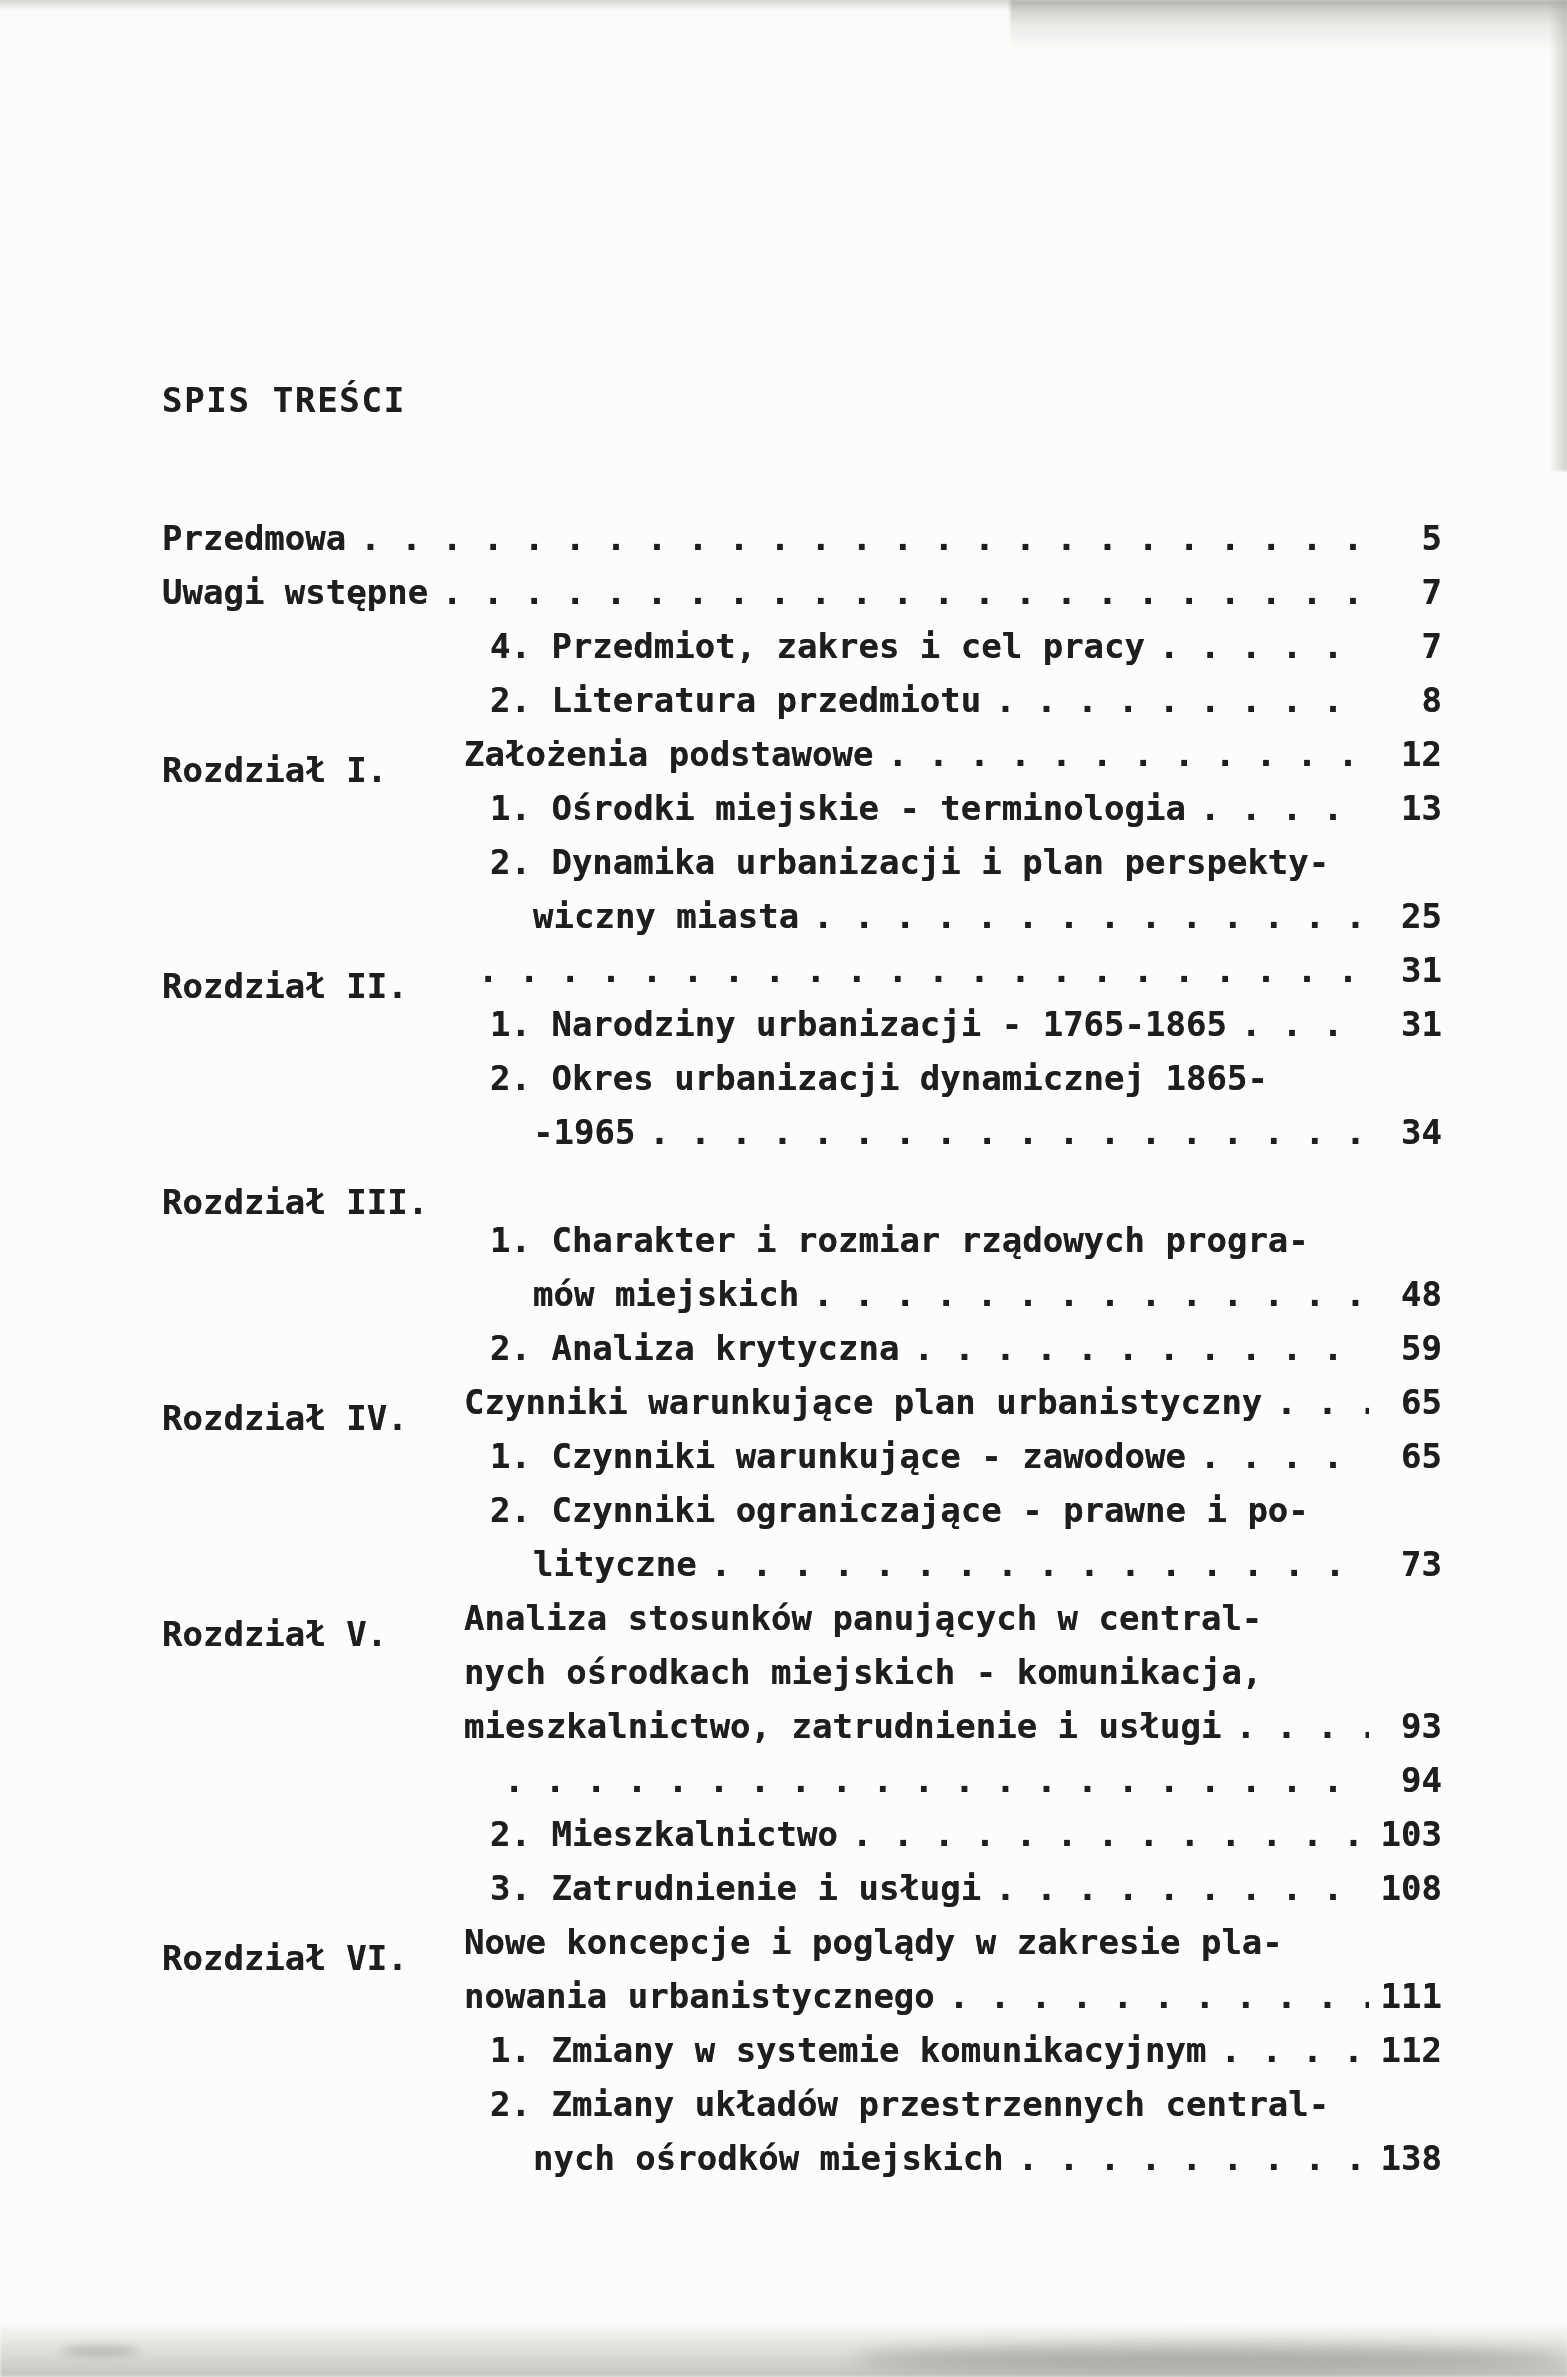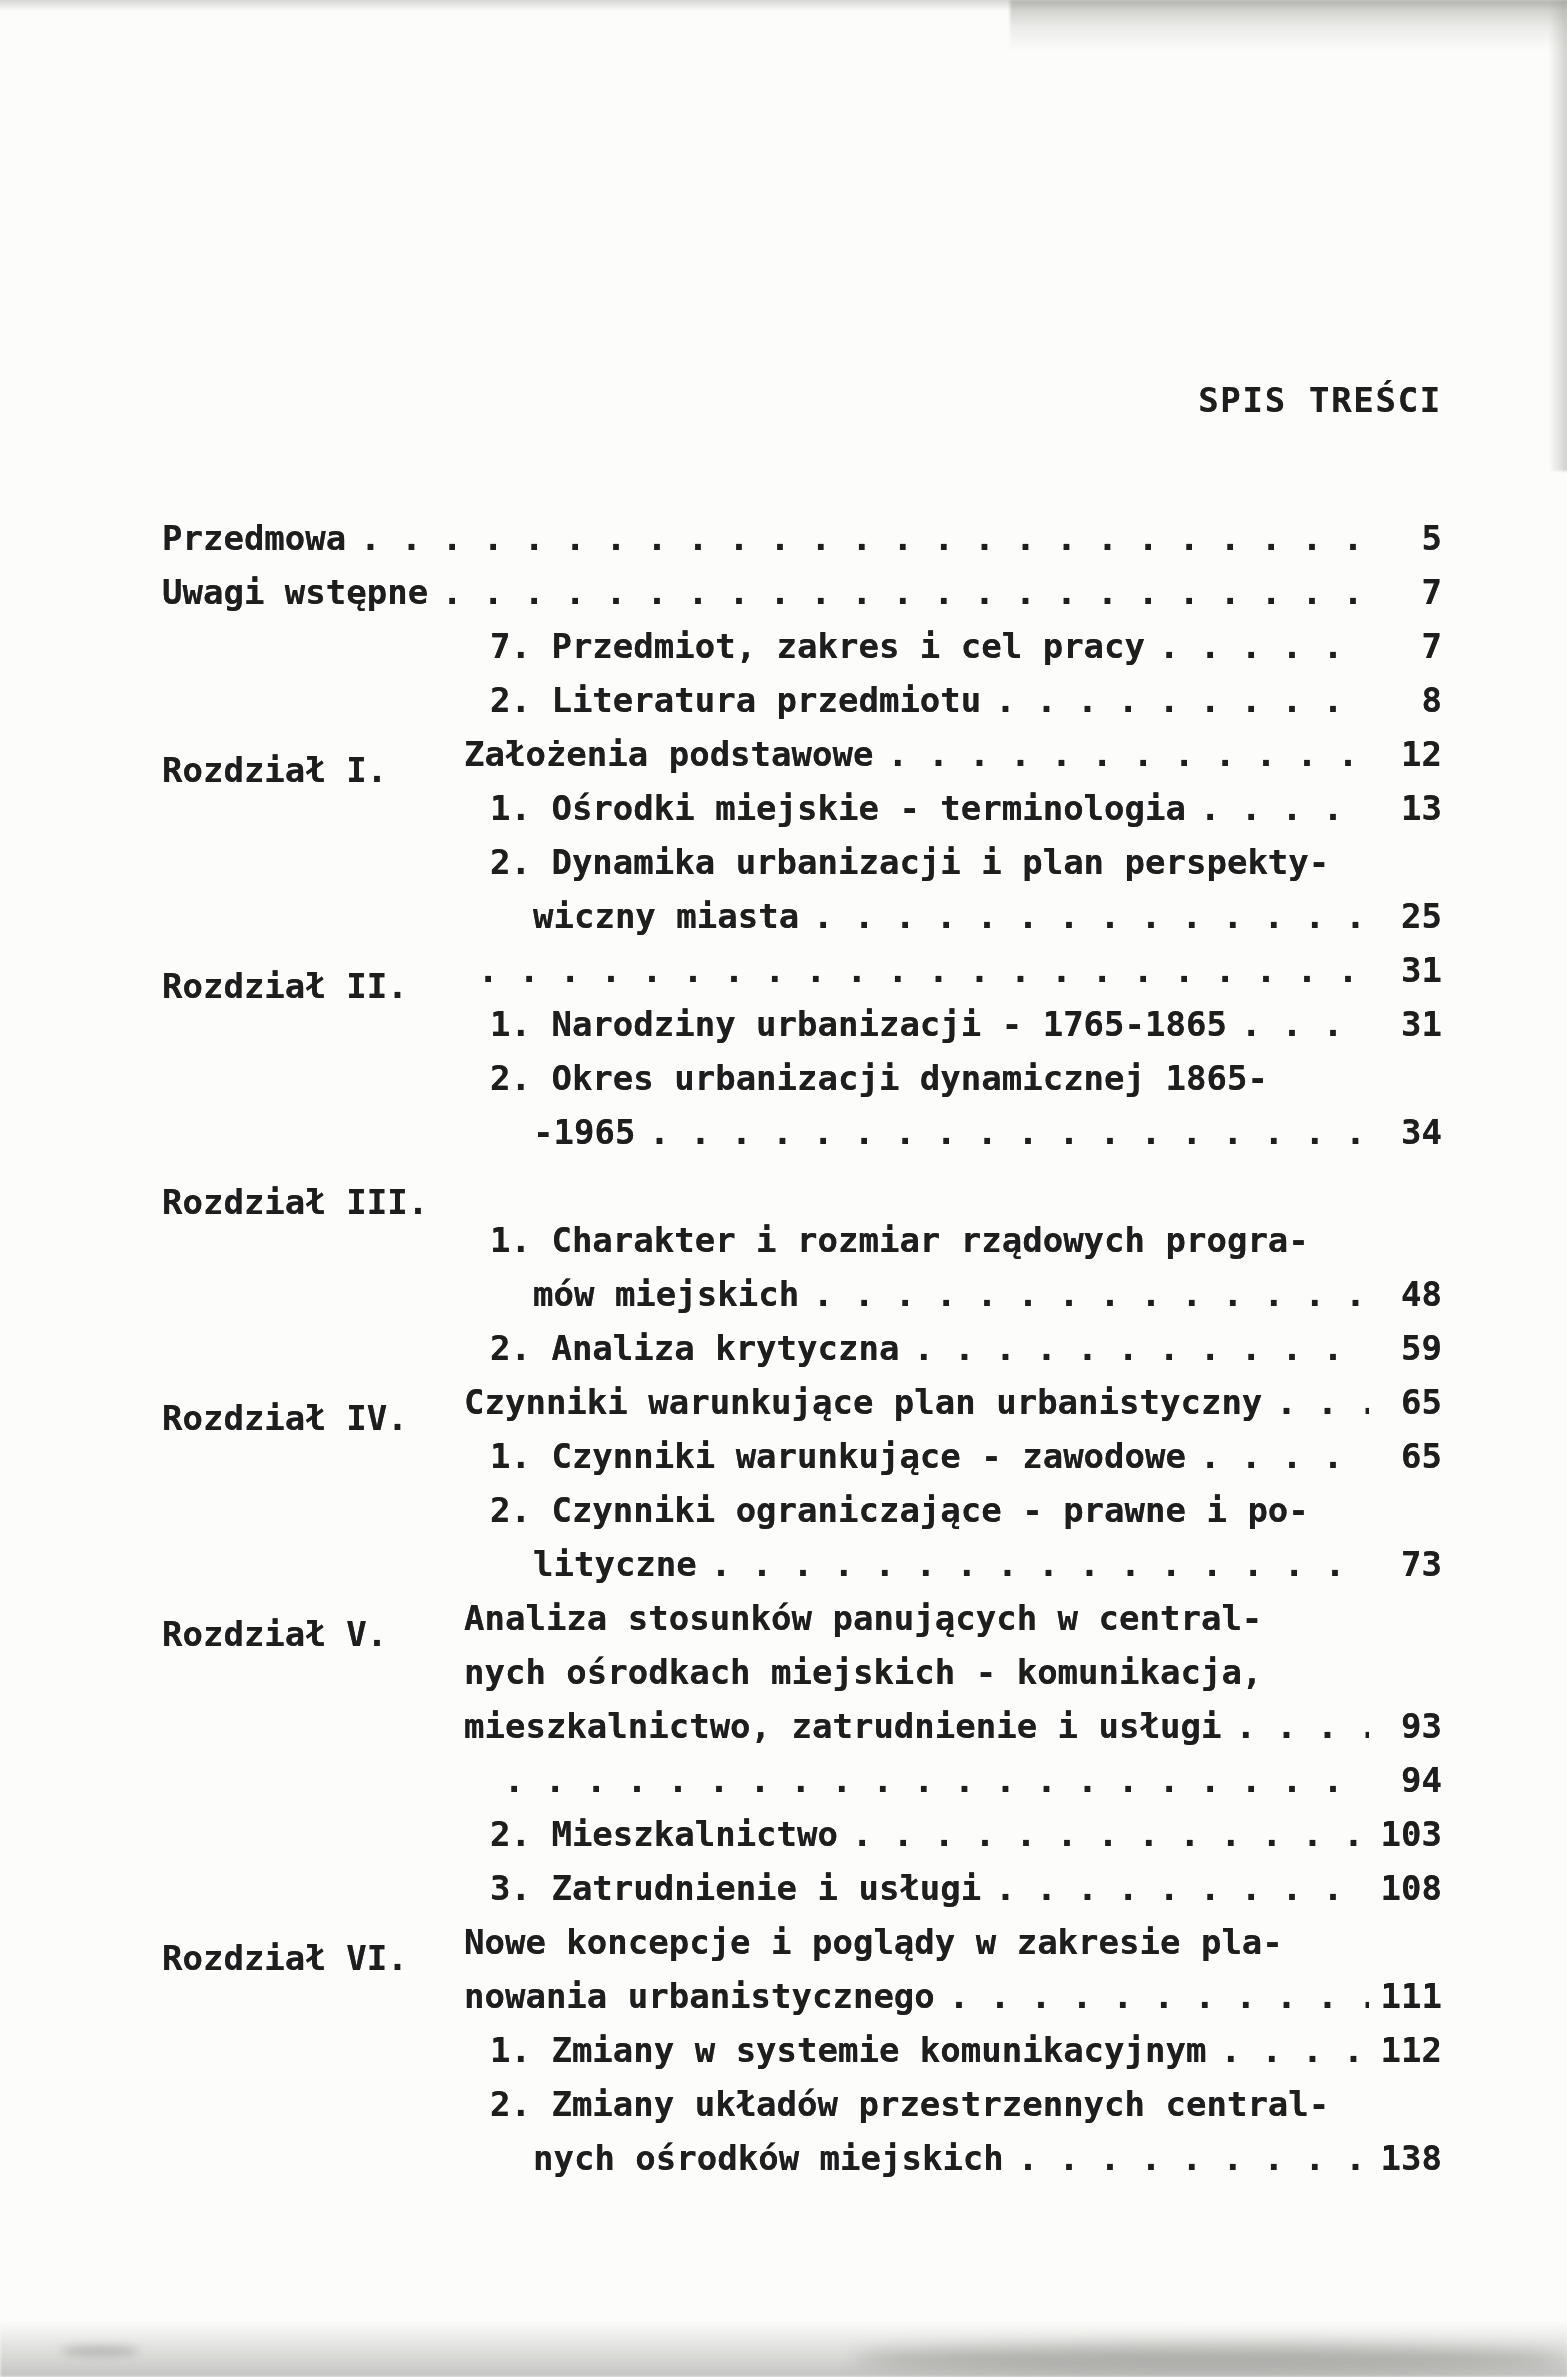--- a/index.html
+++ b/index.html
@@ -60,21 +60,21 @@
 
   
   .content {
     position: absolute;
     left: 162px;
     top: 373px;
     width: 1280px;
     z-index: 2;
   }
   .title {
-    text-align: right;
+    text-align: left;
     font-size: 34px;
     font-weight: bold;
     letter-spacing: 1.7px;
     line-height: 54px;
     margin-bottom: 84px;
     text-shadow: 0 0 0.5px rgba(25,25,25,0.7);
   }
   .row {
     position: relative;
     height: 54px;
@@ -141,21 +141,21 @@
     <span class="label"></span>
     <div class="entry indent-root">
       <span class="text">Uwagi wstępne</span>
       <span class="leader">. . . . . . . . . . . . . . . . . . . . . . . . . . . . . . . . . . . . . . . . . . . . . . . . . . . . . . . . . . . .</span>
       <span class="pagenum">7</span>
     </div>
   </div>
         <div class="row">
     <span class="label"></span>
     <div class="entry indent-sub">
-      <span class="text">7. Przedmiot, zakres i cel pracy</span>
+      <span class="text">4. Przedmiot, zakres i cel pracy</span>
       <span class="leader">. . . . . . . . . . . . . . . . . . . . . . . . . . . . . . . . . . . . . . . . . . . . . . . . . . . . . . . . . . . .</span>
       <span class="pagenum">7</span>
     </div>
   </div>
         <div class="row">
     <span class="label"></span>
     <div class="entry indent-sub">
       <span class="text">2. Literatura przedmiotu</span>
       <span class="leader">. . . . . . . . . . . . . . . . . . . . . . . . . . . . . . . . . . . . . . . . . . . . . . . . . . . . . . . . . . . .</span>
       <span class="pagenum">8</span>

